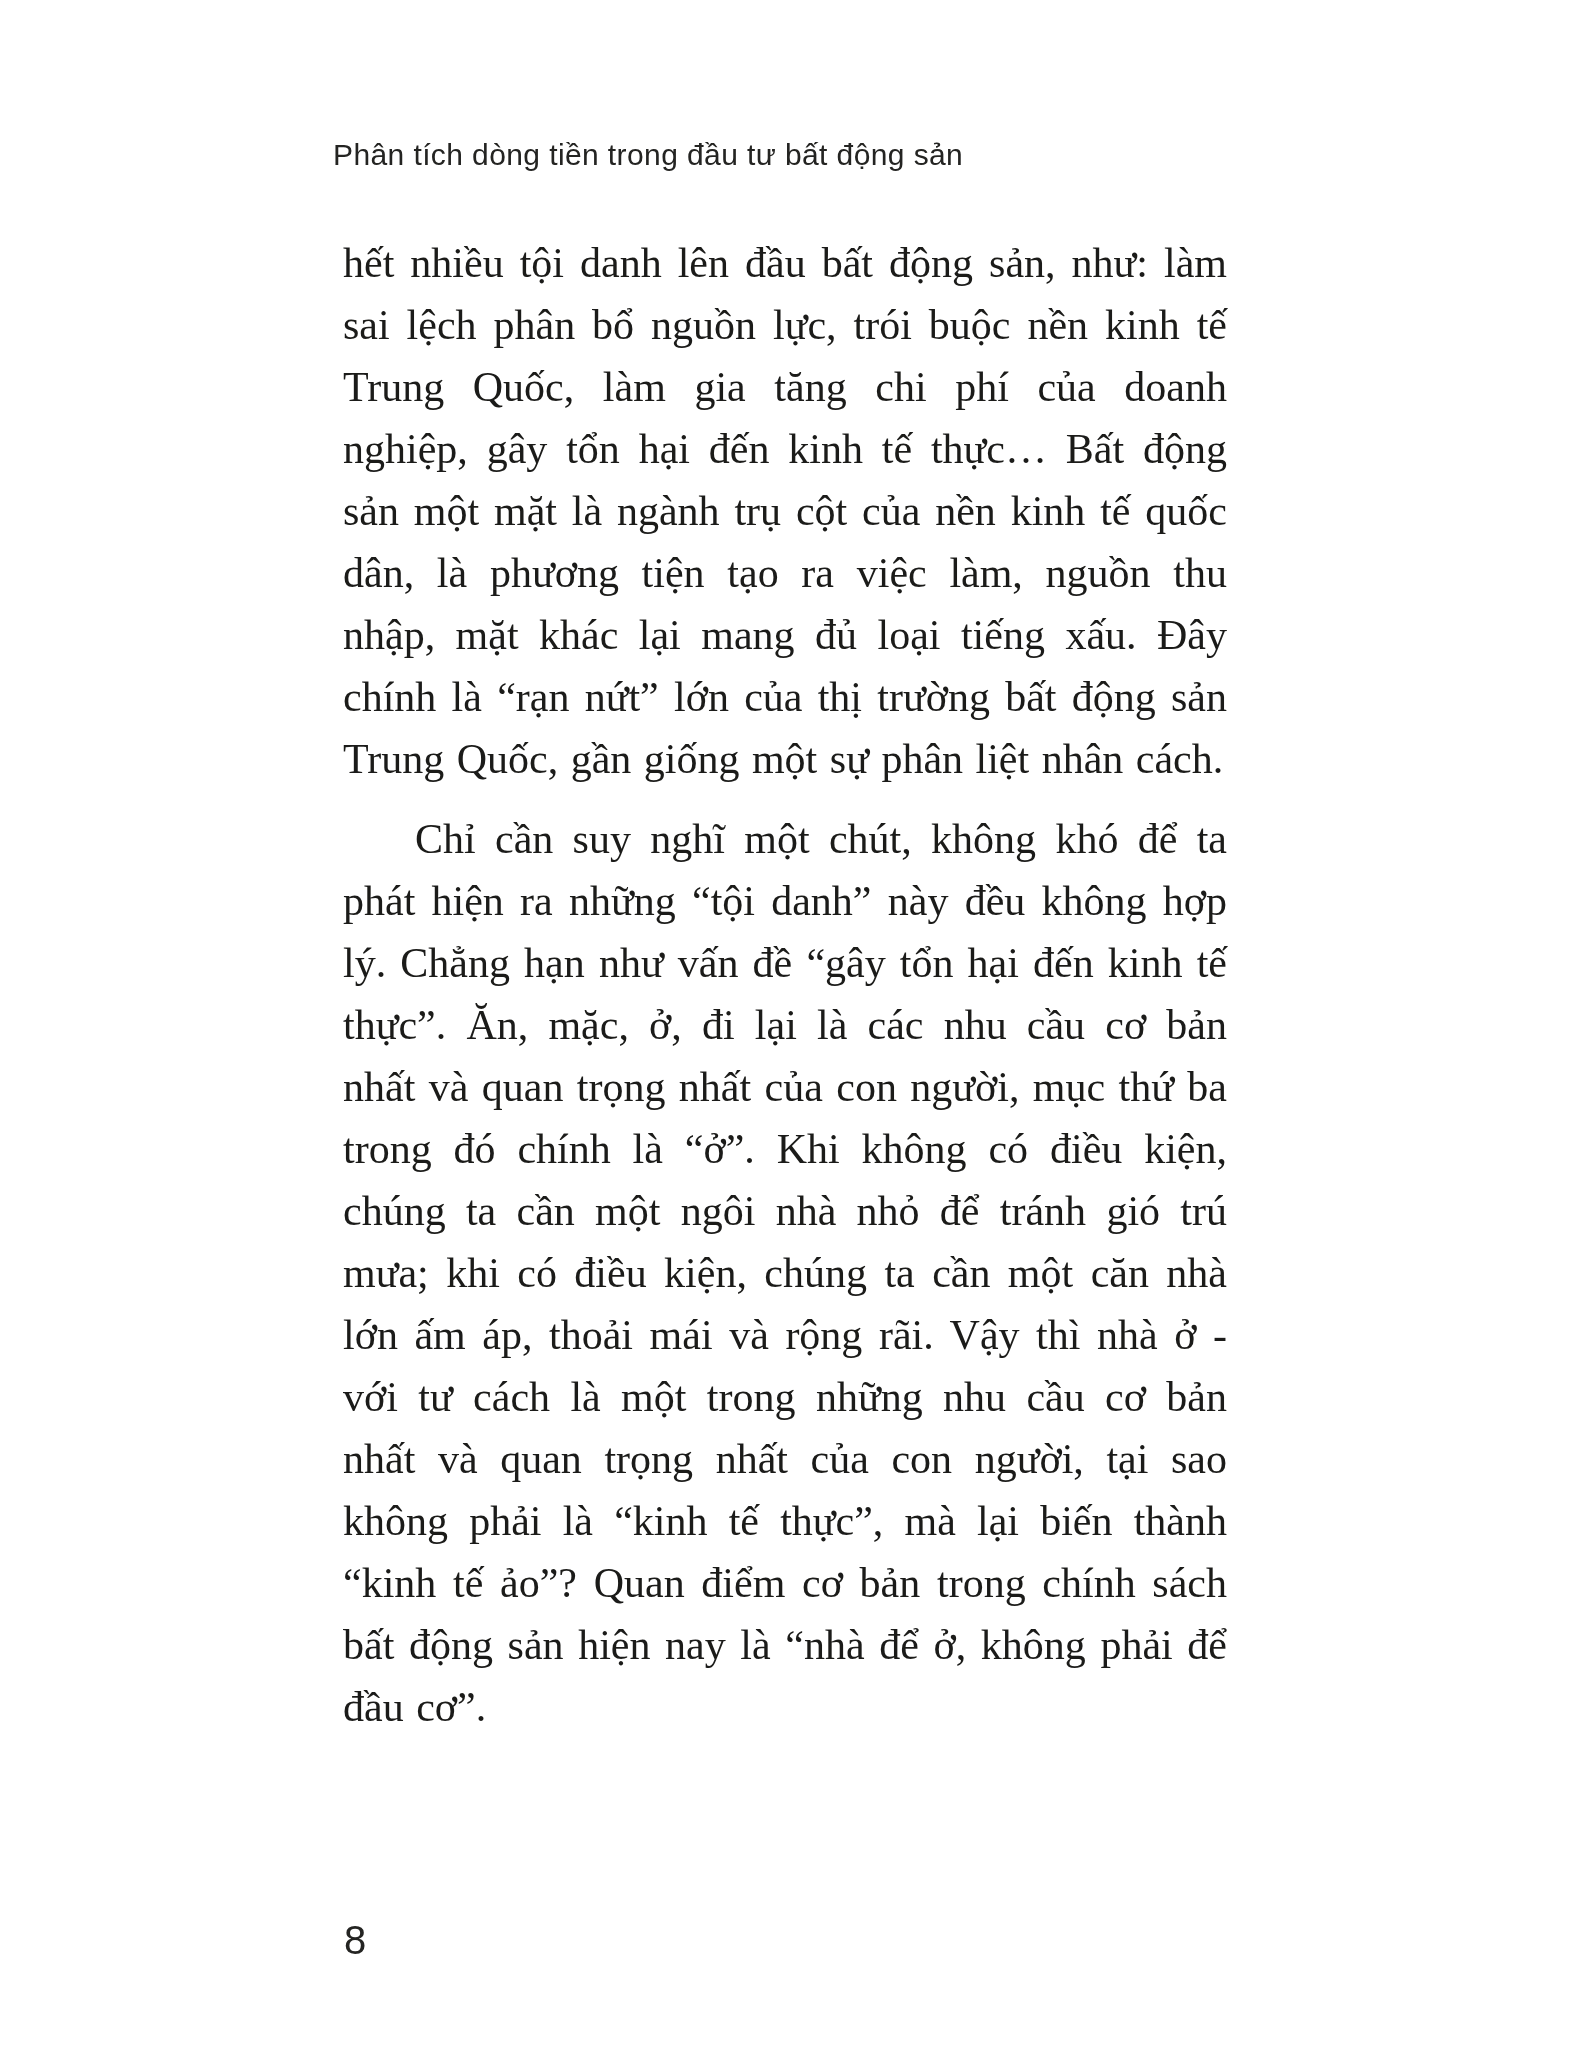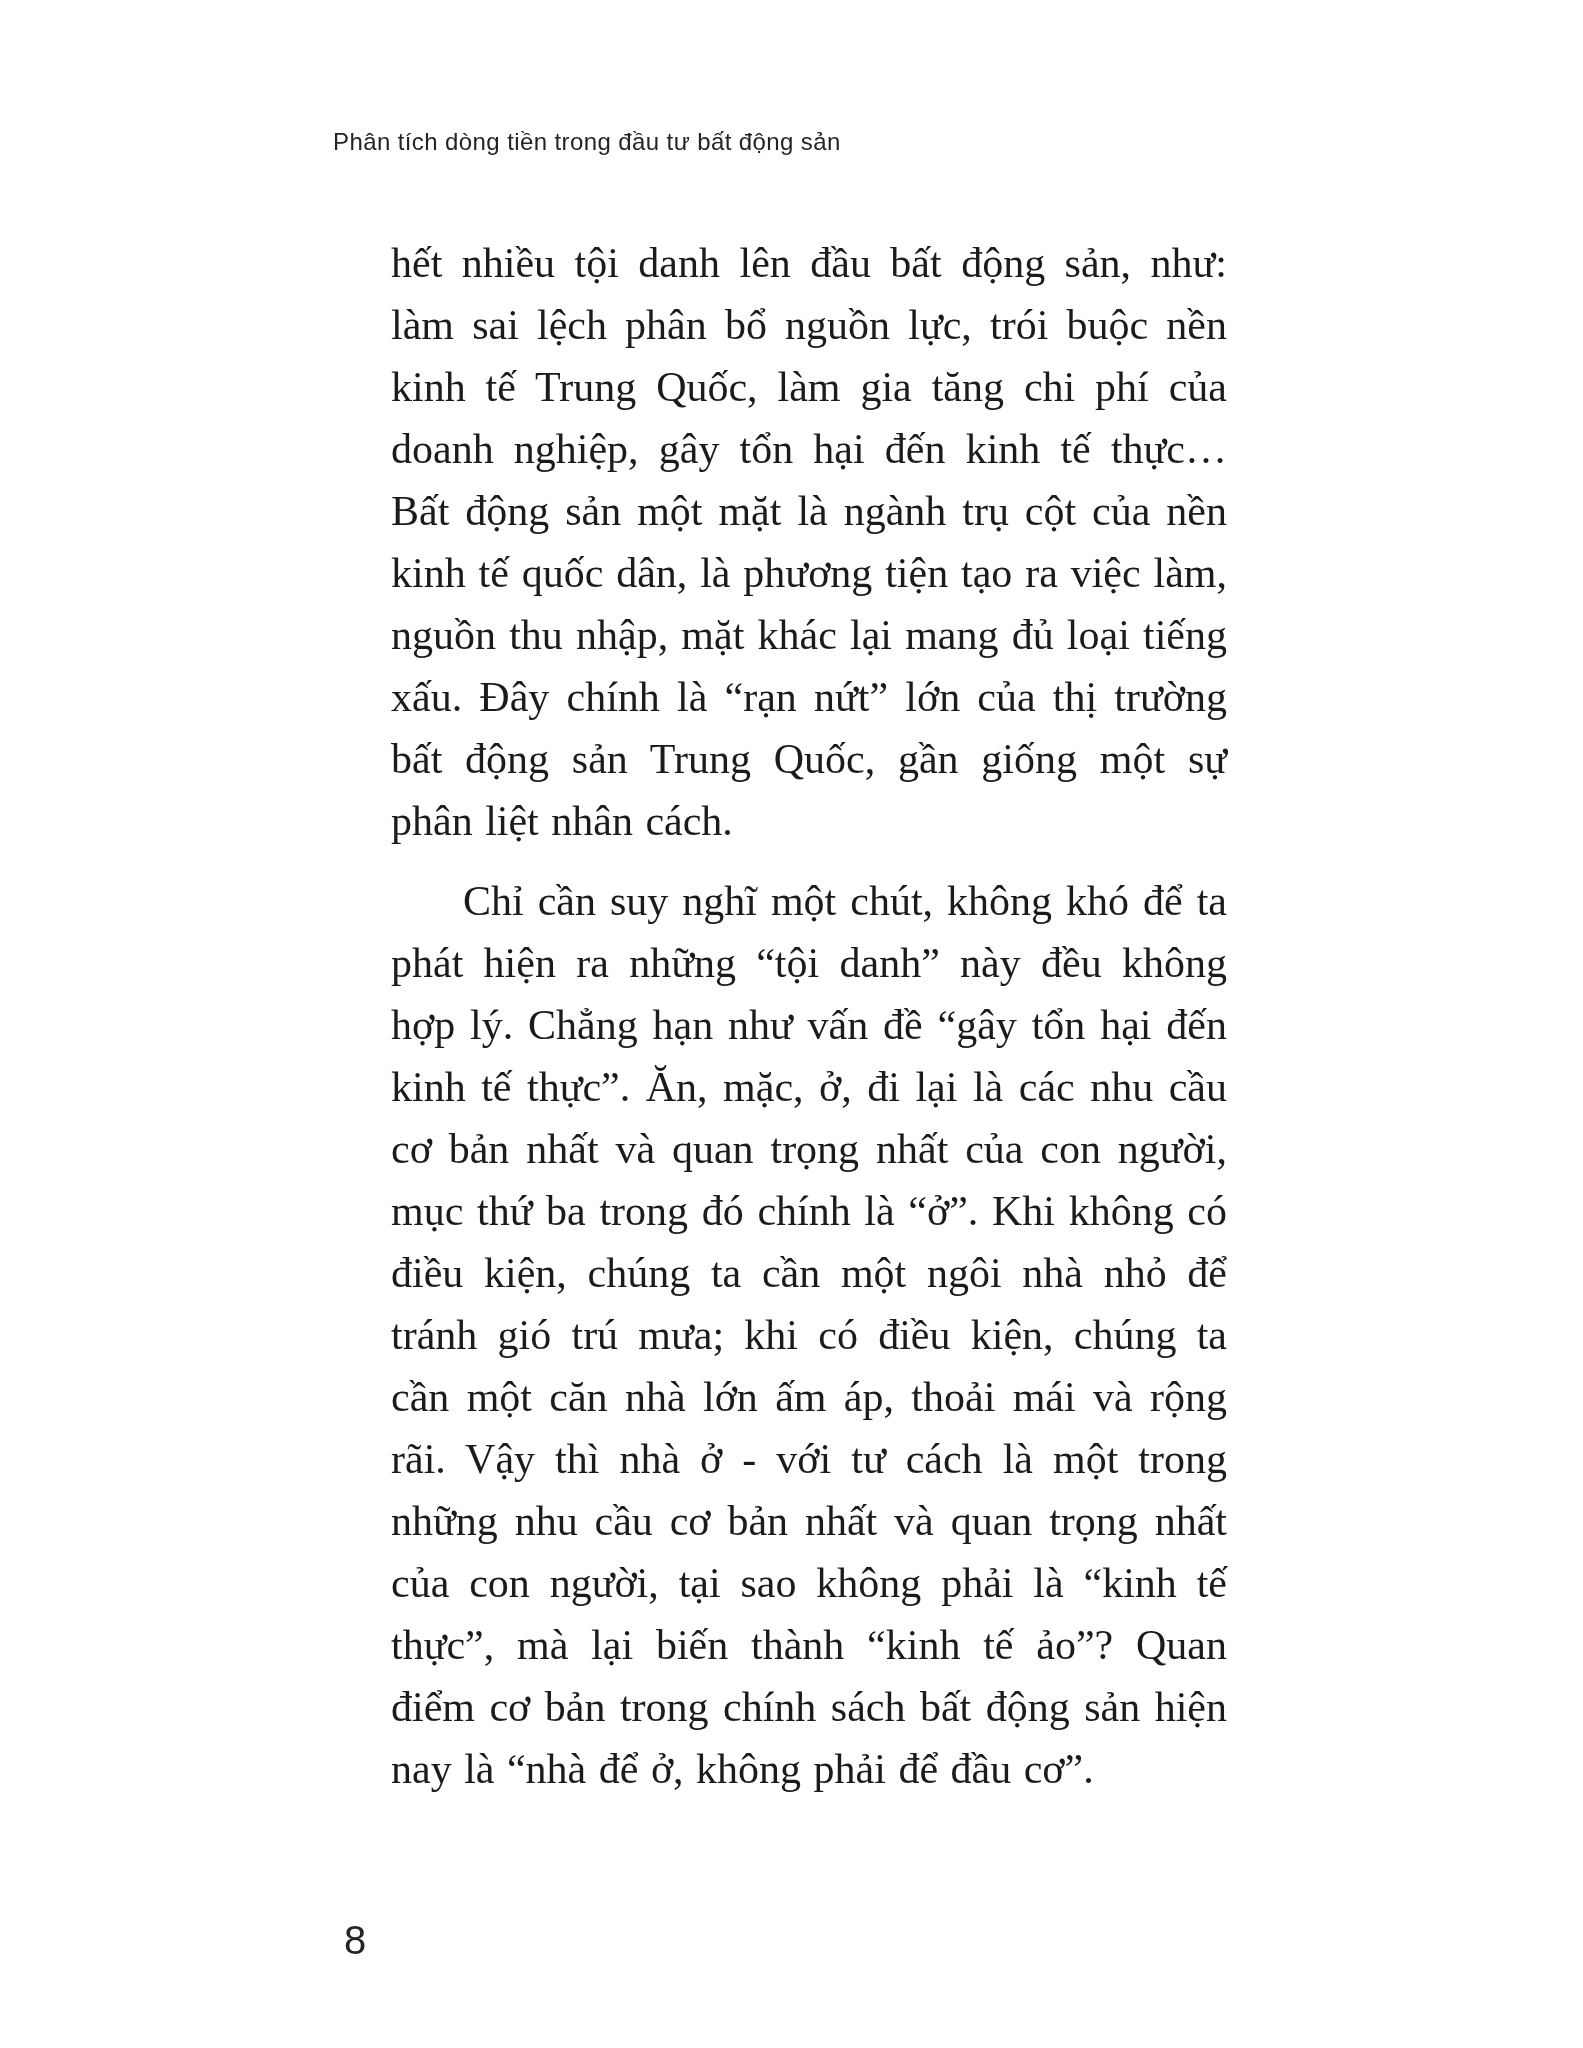--- a/index.html
+++ b/index.html
@@ -15,23 +15,23 @@
     position: relative;
     width: 1583px;
     height: 2048px;
     background: #ffffff;
     color: #1b1b19;
   }
 
   .running-header {
     position: absolute;
     left: 333px;
-    top: 128px;
+    top: 138px;
     font-family: "Liberation Sans", sans-serif;
-    font-size: 24px;
+    font-size: 30px;
     font-weight: 400;
     letter-spacing: 0.4px;
     color: #242422;
     white-space: nowrap;
   }
 
   .text-column {
     position: absolute;
     left: 343px;
     top: 232px;
@@ -39,21 +39,20 @@
   }
 
   .text-column p {
     font-family: "Liberation Serif", "DejaVu Serif", serif;
     font-size: 42px;
     line-height: 62px;
     text-align: justify;
     text-justify: inter-word;
     word-spacing: 2px;
     color: #1b1b19;
-    margin-left: 48px;
   }
 
   .text-column p.indented {
     text-indent: 72px;
     font-family: Liberation Serif, serif;
   }
 
   .text-column p + p {
     margin-top: 18px;
   }

